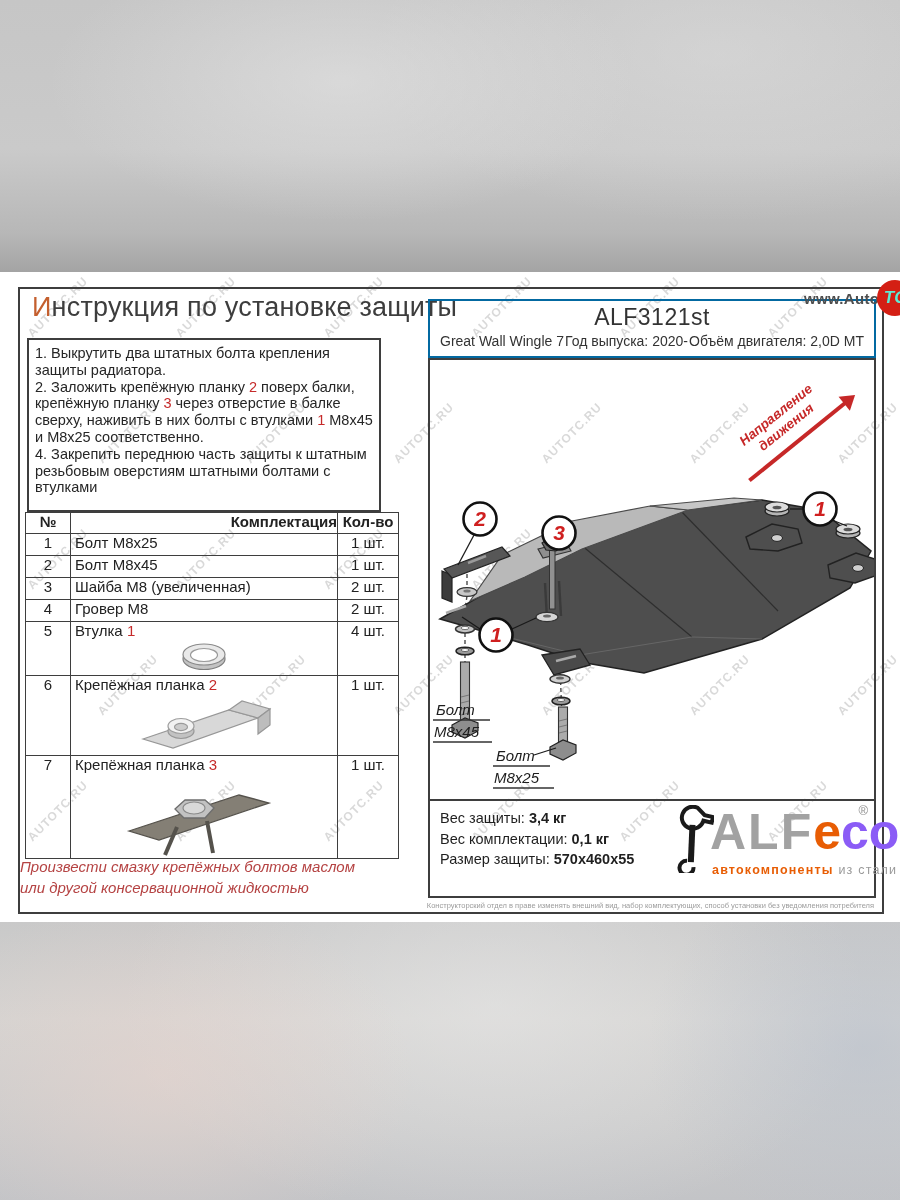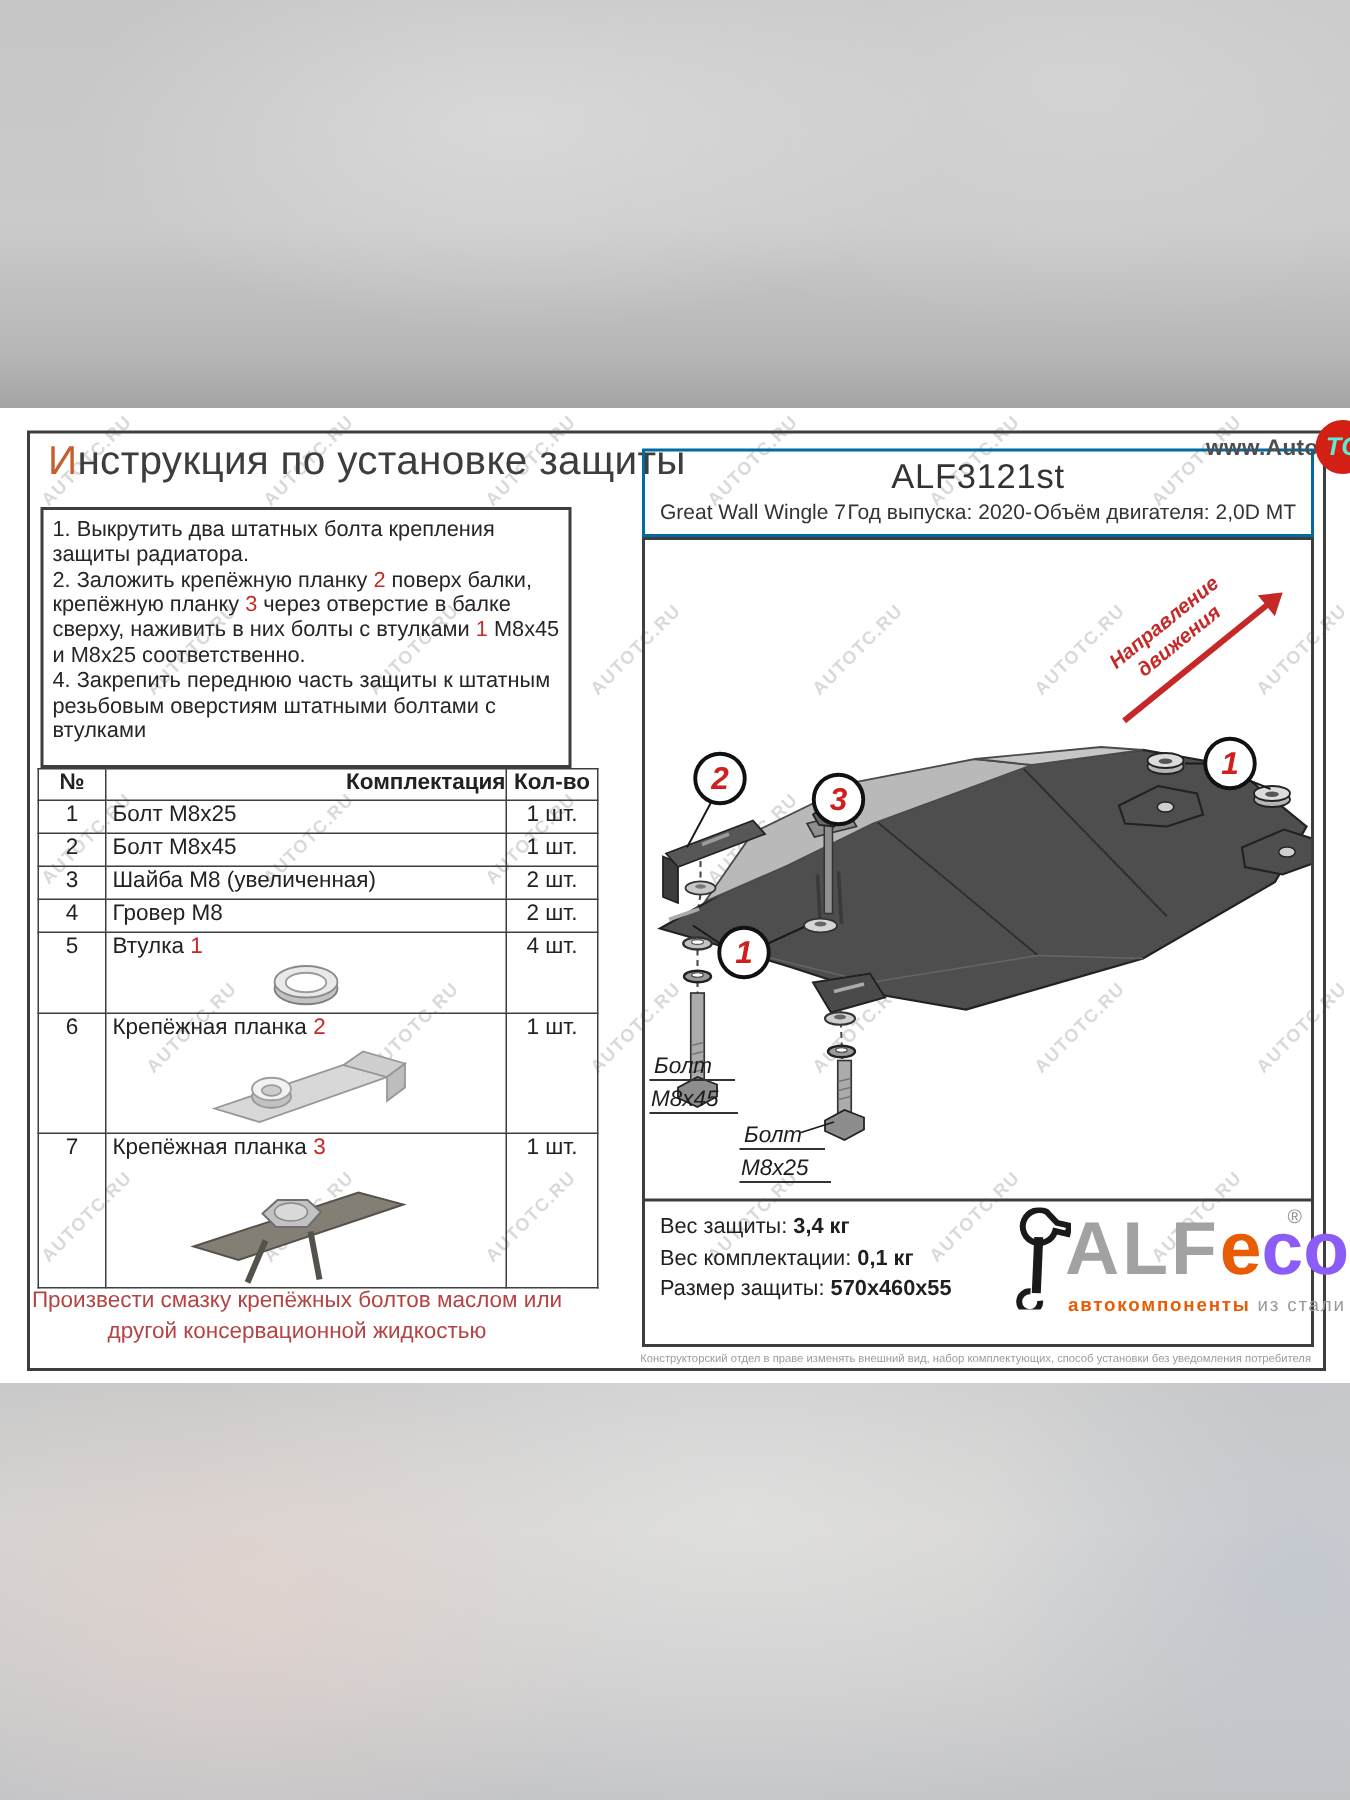--- a/index.html
+++ b/index.html
@@ -61,22 +61,22 @@
   .comp-table th,.comp-table td{
     border:1.5px solid #3e3e3e;padding:0 4px;vertical-align:top;
   }
   .comp-table th{font-weight:bold;height:20px;padding:0;}
   .col-num{width:36px;text-align:center;}
   .col-name{width:258px;text-align:left;padding-left:8px;}
   .col-qty{width:52px;text-align:center;}
   .cell-img{display:block;margin:2px auto 0;}
   
   .grease-note{
-    position:absolute;left:20px;top:584px;width:356px;text-align:center;
-    color:#b54343;font-size:15px;line-height:21px;
+    position:absolute;left:20px;top:584px;width:356px;text-align:left;
+    color:#b54343;font-size:15px;line-height:21px;font-style:italic;
   }
   
   .hdr-box{
     position:absolute;left:428px;top:27px;width:444px;height:55px;
     border:2px solid #0369a1;color:#333;
   }
   .hdr-code{text-align:center;font-size:23px;margin-top:3px;letter-spacing:.5px;}
   .hdr-info{display:flex;justify-content:space-between;padding:2px 10px 0;font-size:14px;}
   
   .fig-box{

